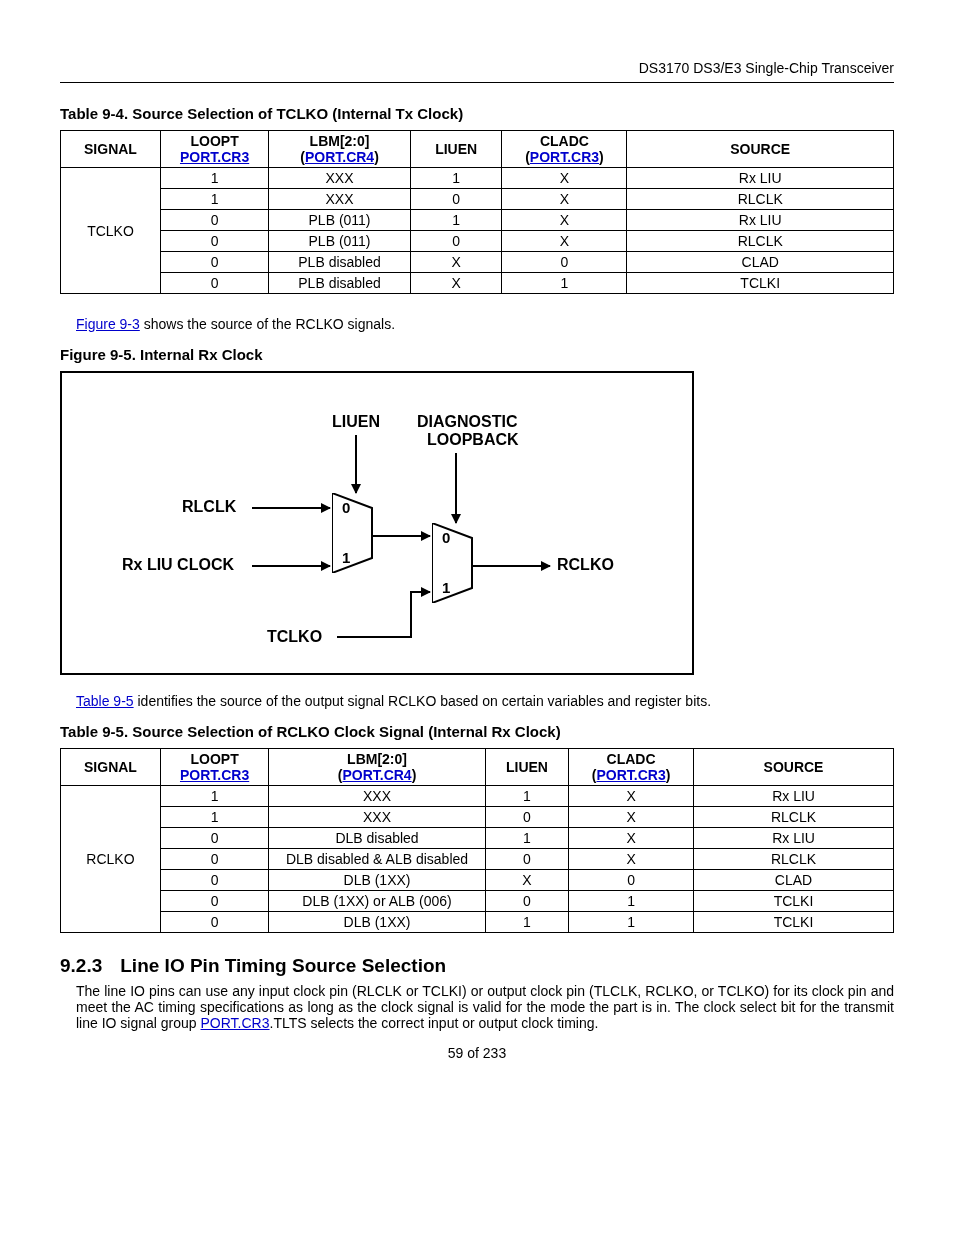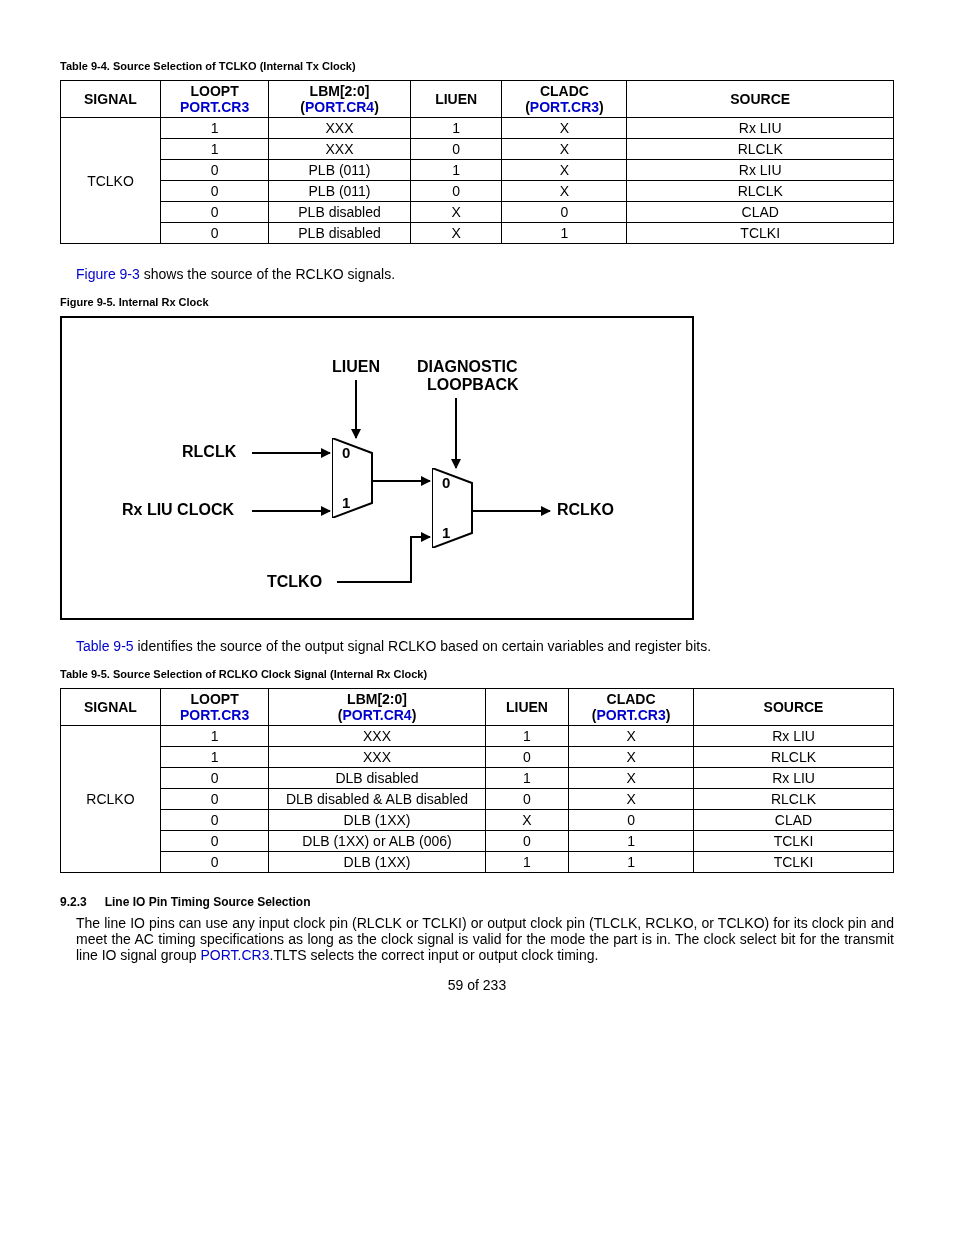--- a/index.html
+++ b/index.html
@@ -18,46 +18,47 @@
   }
   .running-head {
     text-align: right;
     font-size: 14px;
     border-bottom: 1px solid #000;
     padding-bottom: 6px;
     margin-bottom: 22px;
   }
   .caption {
     font-weight: bold;
-    font-size: 11px;
+    font-size: 15px;
     margin: 0 0 8px 0;
     text-align: left;
   }
   a.link {
     color: #0000cc;
+    text-decoration: underline;
   }
   table.data {
     border-collapse: collapse;
     width: 100%;
     margin-bottom: 22px;
     font-size: 14px;
     padding-left: 36px;
   }
   table.data th, table.data td {
     border: 1px solid #000;
     padding: 2px 6px;
     text-align: center;
     vertical-align: middle;
   }
   table.data th { font-weight: bold; }
   .th-sub { display:block; }
   .para { margin: 0 0 14px 16px; }
   .section-heading {
     font-weight: bold;
-    font-size: 12px;
+    font-size: 19px;
     margin: 14px 0 6px 0;
     text-align: left;
   }
   .section-heading .secnum { display:inline-block; margin-right:18px; }
   .footer-pagenum { text-align:center; font-size:14px; margin-top:8px; }
 
   
   .diagram-wrap {
     border: 2px solid #000;
     width: 630px;
@@ -99,20 +100,21 @@
     border-left:5px solid transparent;
     border-right:5px solid transparent;
     border-top:10px solid #000;
   }
 </style>
 </head>
 <body>
 
 <div class="page">
 
+  <div class="running-head">DS3170 DS3/E3 Single-Chip Transceiver</div>
 
   <div class="caption">Table 9-4. Source Selection of TCLKO (Internal Tx Clock)</div>
   <table class="data">
     <thead>
       <tr>
         <th style="width:12%">SIGNAL</th>
         <th style="width:13%">
           <span>LOOPT</span>
           <span class="th-sub"><a class="link">PORT.CR3</a></span>
         </th>

